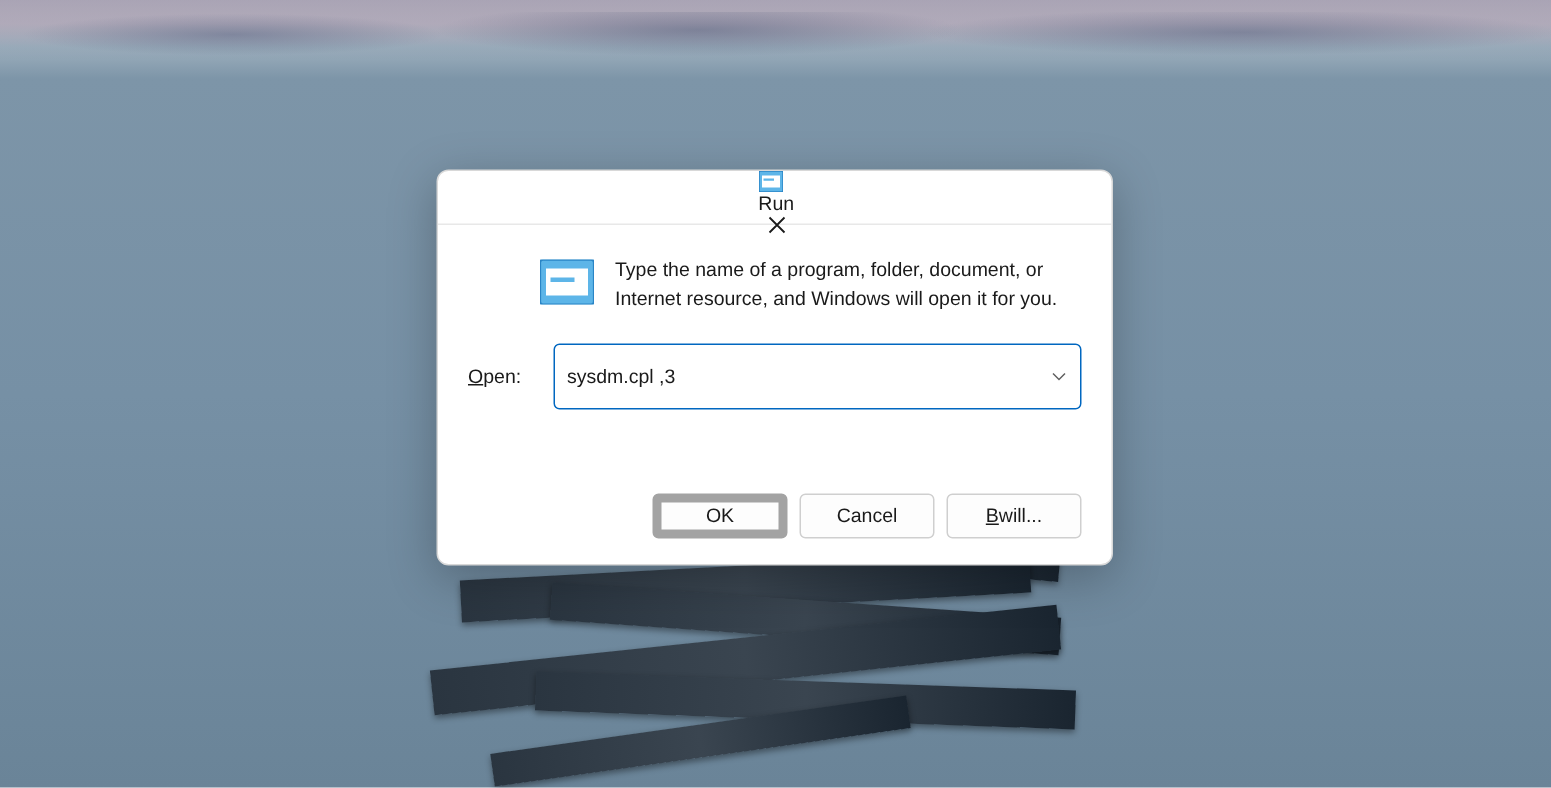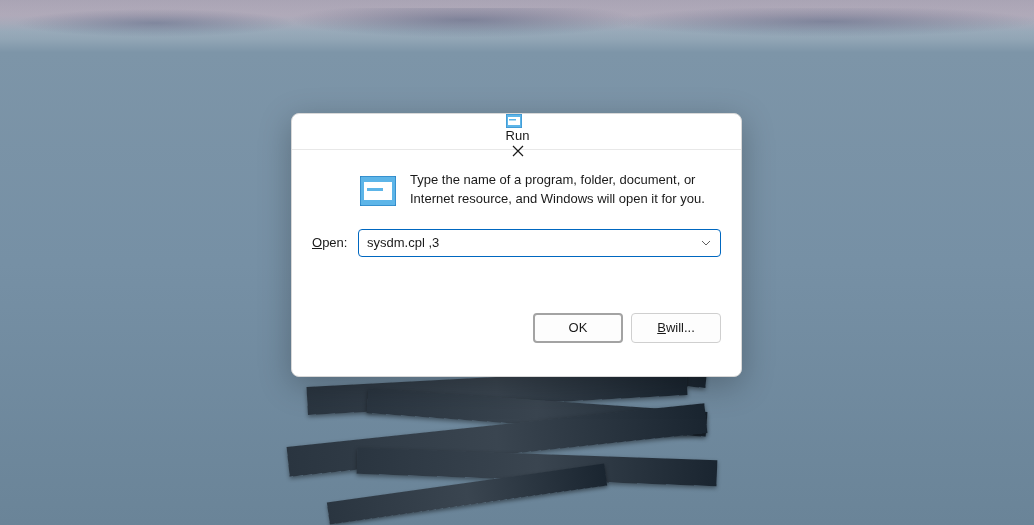--- a/index.html
+++ b/index.html
@@ -106,21 +106,21 @@
       border-radius: 4px;
       cursor: pointer;
     }
     
     .content {
       padding: 20px 20px 0 20px;
     }
     
     .description-row {
       display: flex;
-      align-items: flex-end;
+      align-items: flex-start;
       gap: 14px;
       margin-bottom: 20px;
       padding-left: 48px;
     }
     .run-big-icon {
       width: 36px;
       height: 36px;
       flex-shrink: 0;
       display: flex;
       align-items: center;
@@ -129,34 +129,34 @@
     .description-text {
       font-size: 13px;
       color: #1a1a1a;
       line-height: 1.45;
       padding-top: 1px;
     }
     
     .input-row {
       display: flex;
       align-items: center;
-      gap: 8px;
+      gap: 19px;
       margin-bottom: 56px;
     }
     .open-label {
       font-size: 13px;
       color: #1a1a1a;
       width: 38px;
     }
     .open-label .underline {
       text-decoration: underline;
     }
     .combo {
       flex: 1;
-      height: 28px;
+      height: 44px;
       border: 1px solid #0067c0;
       border-radius: 4px;
       display: flex;
       align-items: center;
       padding: 0 8px;
       background: #fff;
       position: relative;
     }
     .combo-input {
       flex: 1;
@@ -189,21 +189,21 @@
       font-size: 13px;
       font-family: inherit;
       color: #1a1a1a;
       cursor: pointer;
       display: flex;
       align-items: center;
       justify-content: center;
       padding: 0 12px;
     }
     .btn.primary {
-      border: 2px solid #a3a3a3;
+      border: 6px solid #a3a3a3;
     }
     .btn .underline {
       text-decoration: underline;
     }
   </style>
 </head>
 <body>
 
 <div class="mountains"></div>
 
@@ -259,19 +259,20 @@
             <path d="M1 1 L5 5 L9 1" stroke="#606060" stroke-width="1" fill="none"></path>
           </svg>
         </span>
       </div>
     </div>
 
   </div>
 
   <div class="button-row">
     <button class="btn primary">OK</button>
+    <button class="btn">Cancel</button>
     <button class="btn">
         <span class="underline">B</span>
         <span>will...</span>
       </button>
   </div>
 
 </div>
 
 </body></html>

